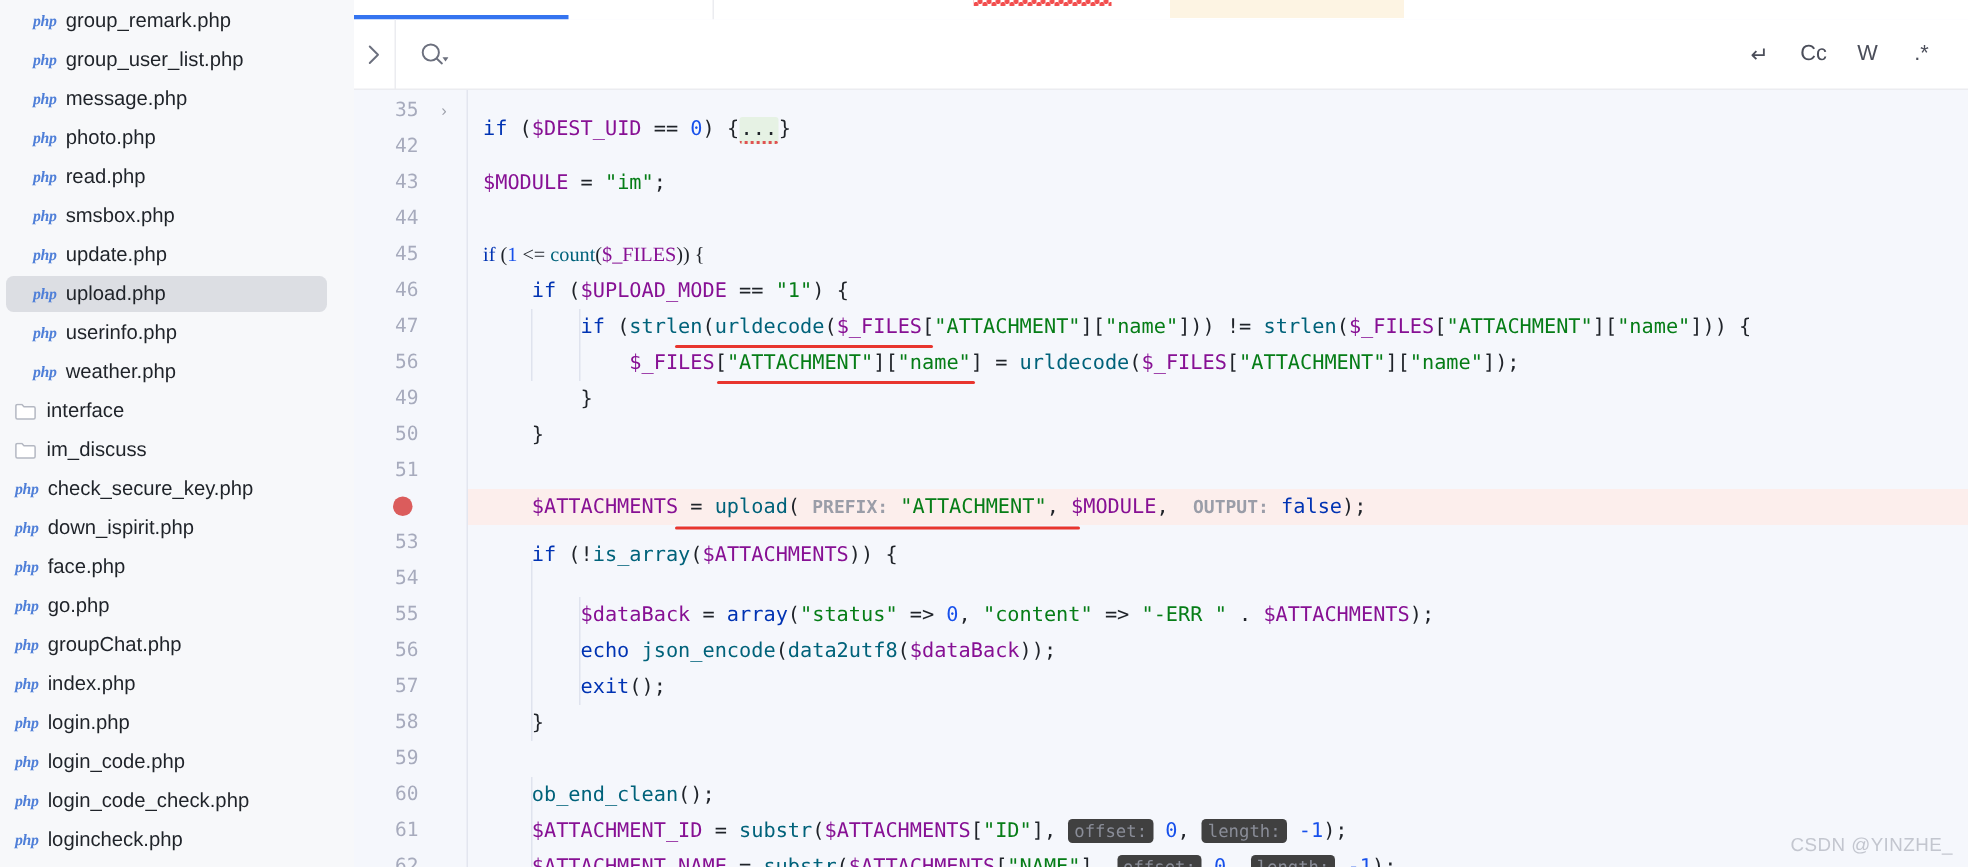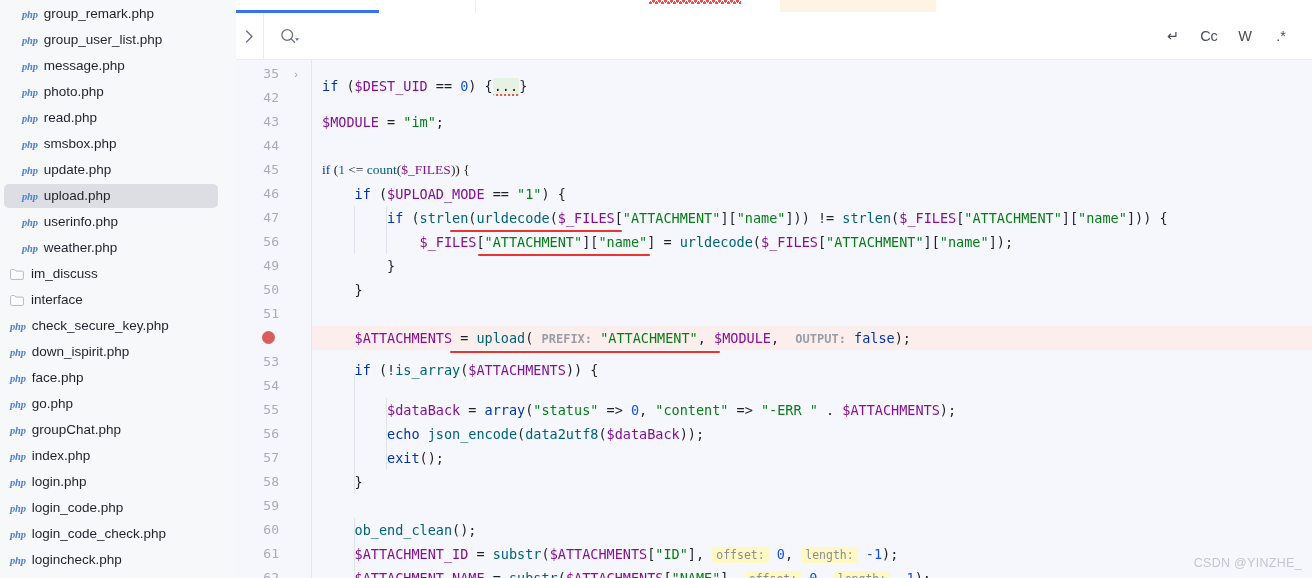--- a/index.html
+++ b/index.html
@@ -251,21 +251,21 @@
   .t-kw   { color: #0033b3; }
   .t-var  { color: #871094; }
   .t-str  { color: #067d17; }
   .t-num  { color: #1750eb; }
   .t-fn   { color: #00627a; }
   .t-pln  { color: #1f2329; }
   .t-hint { color: #9a9da8; font-size: 12px; font-weight: bold; }
   .t-hint-box {
     color: #8a8d98;
     font-size: 11.5px;
-    background: #fef9c3;
+    background: #404040;
     border-radius: 3px;
     padding: 1px 4px;
   }
   .fold-box {
     background: #e6f2e4;
     border-radius: 2px;
     padding: 0 1px;
     position: relative;
     color: #1f2329;
   }
@@ -336,29 +336,29 @@
       <div class="tree-row indent1">
         <span class="php-badge">php</span>
         <span class="tree-label">weather.php</span>
       </div>
       <div class="tree-row">
         <span class="folder-ico">
           <svg width="14" height="11" viewBox="0 0 14 11">
             <path d="M0.6 1.6 A1 1 0 0 1 1.6 0.6 H4.6 L6 2.1 H12.4 A1 1 0 0 1 13.4 3.1 V9.4 A1 1 0 0 1 12.4 10.4 H1.6 A1 1 0 0 1 0.6 9.4 Z" fill="#fff" stroke="#b4b8c2" stroke-width="1"></path>
           </svg>
         </span>
-        <span class="tree-label">im_discuss</span>
+        <span class="tree-label">interface</span>
       </div>
       <div class="tree-row">
         <span class="folder-ico">
           <svg width="14" height="11" viewBox="0 0 14 11">
             <path d="M0.6 1.6 A1 1 0 0 1 1.6 0.6 H4.6 L6 2.1 H12.4 A1 1 0 0 1 13.4 3.1 V9.4 A1 1 0 0 1 12.4 10.4 H1.6 A1 1 0 0 1 0.6 9.4 Z" fill="#fff" stroke="#b4b8c2" stroke-width="1"></path>
           </svg>
         </span>
-        <span class="tree-label">interface</span>
+        <span class="tree-label">im_discuss</span>
       </div>
       <div class="tree-row">
         <span class="php-badge">php</span>
         <span class="tree-label">check_secure_key.php</span>
       </div>
       <div class="tree-row">
         <span class="php-badge">php</span>
         <span class="tree-label">down_ispirit.php</span>
       </div>
       <div class="tree-row">

